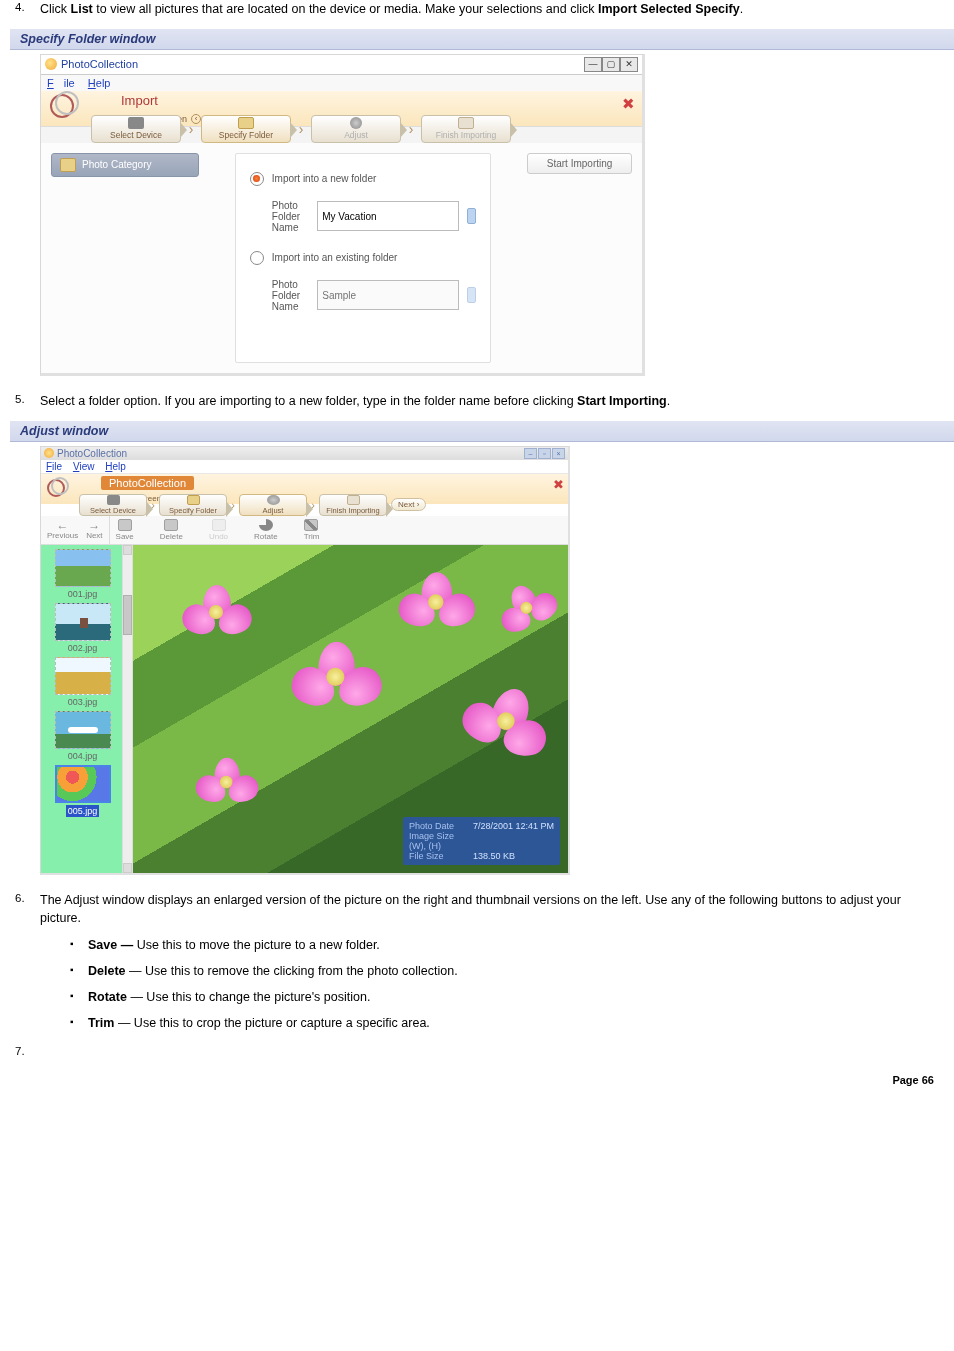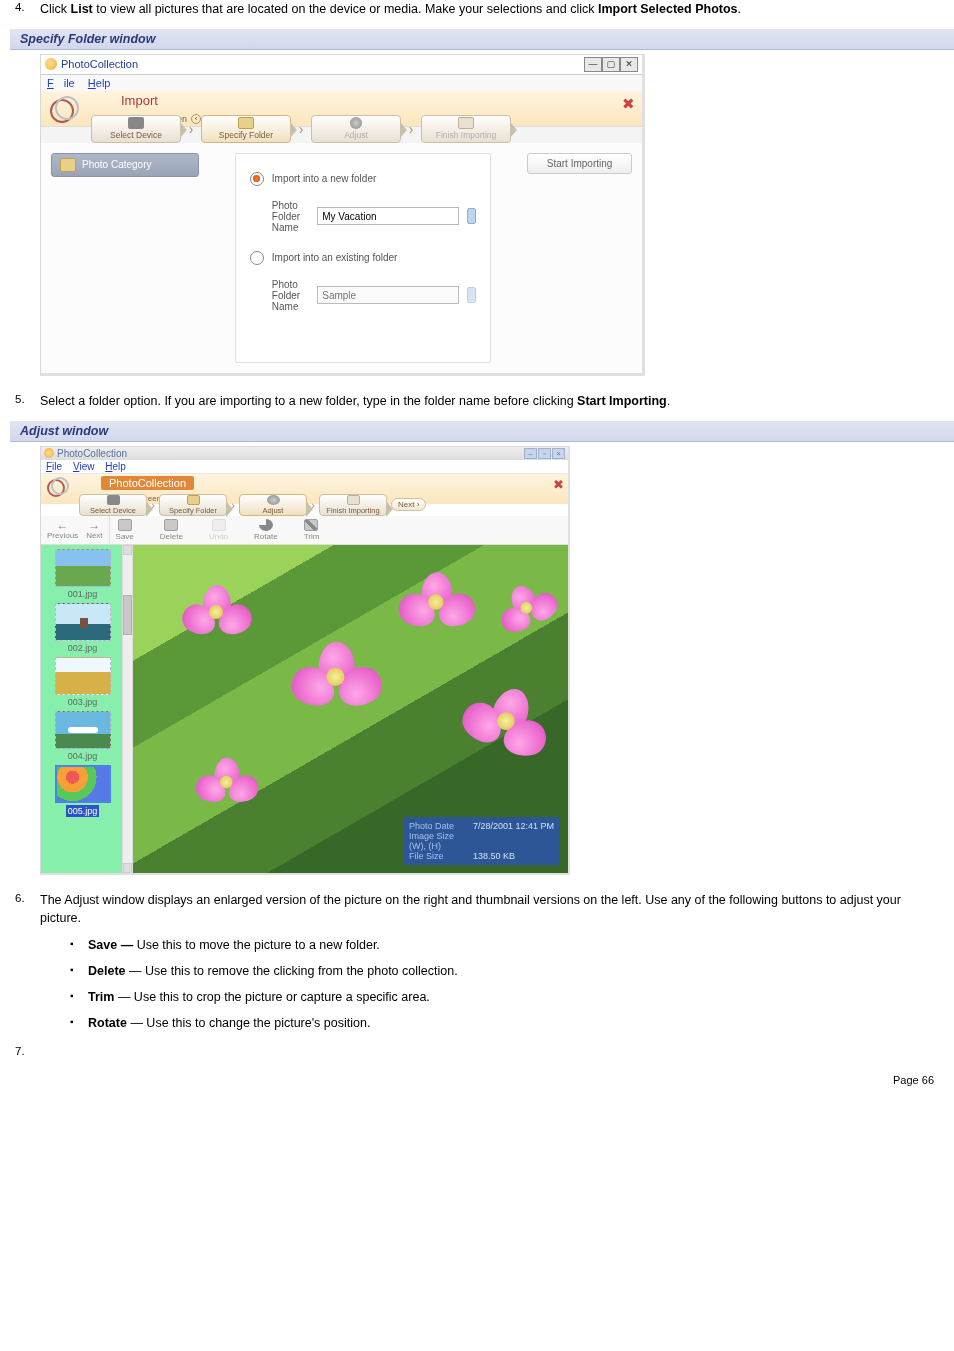--- a/index.html
+++ b/index.html
@@ -23,39 +23,39 @@
     color: #2a3a7a;
     font-weight: bold;
     font-style: italic;
     padding: 3px 10px;
     margin: 8px 0 4px 10px;
     border-bottom: 1px solid #b0b8d8;
   }
   ul.sub { list-style: none; margin: 10px 0 0 30px; padding: 0; }
   ul.sub li { margin-bottom: 12px; position: relative; padding-left: 18px; }
   ul.sub li::before { content: "▪"; position: absolute; left: 0; top: 0; font-size: 10px; }
-  .page-footer { text-align: right; font-weight: normal; font-size: 11px; padding: 30px 20px 15px 0; }
+  .page-footer { text-align: right; font-weight: bold; font-size: 11px; padding: 30px 20px 15px 0; }
 
   
   .shot1 {
     width: 605px; margin-left: 40px; margin-bottom: 16px;
     border: 1px solid #d8d8d8;
     border-right: 3px solid #e0e0e0; border-bottom: 3px solid #e0e0e0;
     background: #f4f4f4;
     font-size: 11px;
   }
   .tbar { display: flex; align-items: center; background: #fff; padding: 2px 4px; border-bottom: 1px solid #ccc; }
   .tbar .ticon { width: 12px; height: 12px; background: radial-gradient(circle at 40% 40%, #ffe28a, #f2a838); border-radius: 50%; margin-right: 4px; }
   .tbar .ttitle { color: #2040a0; font-size: 11px; flex: 1; }
   .win-btns { display: flex; gap: 0; }
   .win-btn { width: 18px; height: 15px; border: 1px solid #888; background: #e8e8e8; display: flex; align-items: center; justify-content: center; font-size: 9px; color: #333; }
   .menubar { color: #2040c0; font-size: 11px; padding: 2px 6px; background: #f8f8f8; }
   .menubar span { margin-right: 10px; }
   .menubar span u { text-decoration: underline; }
-  .banner { position: relative; height: 36px; background: linear-gradient(#fff4e0, #fbe6bc); border-bottom: 1px solid #ddd; display: flex; align-items: flex-end; }
+  .banner { position: relative; height: 36px; background: linear-gradient(#fff4e0, #fbe6bc); border-bottom: 1px solid #ddd; display: flex; align-items: flex-start; }
   .banner .logo { width: 34px; height: 30px; margin: 0 6px; position: relative; }
   .banner .logo .ring { width: 24px; height: 24px; border: 2px solid #b05a5a; border-radius: 50%; position: absolute; top: 3px; left: 3px; }
   .banner .logo .ring2 { width: 24px; height: 24px; border: 2px solid #c0c0c0; border-radius: 50%; position: absolute; top: 0; left: 8px; }
   .banner .import-title { color: #b03838; font-size: 13px; position: absolute; top: 2px; left: 80px; }
   .banner .nav { position: absolute; bottom: 2px; left: 80px; color: #7a5a3a; font-size: 9px; display: flex; align-items: center; gap: 4px; }
   .banner .nav .ico { width: 10px; height: 10px; display: inline-block; }
   .banner .close-red { position: absolute; right: 4px; top: 4px; width: 16px; height: 16px; color: #d04040; font-size: 15px; }
   .stepbar { display: flex; align-items: center; padding: 0 50px; margin-top: -12px; position: relative; z-index: 2; }
   .step { flex: 0 0 auto; width: 90px; text-align: center; }
   .step .chev { background: linear-gradient(#fff, #e8e0d0); border: 1px solid #c8c0a8; border-radius: 4px; height: 28px; display: flex; flex-direction: column; align-items: center; justify-content: center; position: relative; }
@@ -72,21 +72,21 @@
   .subbar { font-size: 10px; color: #888; padding: 6px 8px 4px 8px; border-bottom: 1px solid #ddd; background: #f8f8f8; margin-top: 6px; }
   .shot1-body { display: flex; padding: 10px; background: #fcfcfc; min-height: 230px; gap: 26px; }
   .leftcol { width: 155px; }
   .catbtn { display: flex; align-items: center; gap: 4px; background: linear-gradient(#b0b8c8, #98a4b8); color: #fff; font-size: 10px; padding: 4px 8px; border-radius: 3px; border: 1px solid #8894a8; position: relative; }
   .catbtn::before { content: ""; width: 14px; height: 12px; background: #e8d088; border: 1px solid #c0a050; border-radius: 2px; margin-right: 2px; }
   .midcol { flex: 1; border: 1px solid #e0e0e0; border-radius: 2px; padding: 18px 14px; background: #fff; margin: 0 10px; }
   .radio-row { display: flex; align-items: center; margin-bottom: 14px; font-size: 10px; color: #555; }
   .radio { width: 14px; height: 14px; border: 1px solid #888; border-radius: 50%; margin-right: 8px; display: flex; align-items: center; justify-content: center; }
   .radio.sel::after { content: ""; width: 7px; height: 7px; background: radial-gradient(#ff8040,#d04000); border-radius: 50%; }
   .fld-row { display: flex; align-items: center; gap: 8px; margin: 0 0 18px 22px; font-size: 10px; color: #555; }
-  .fld-row input { flex: 1; border: 1px solid #bbb; padding: 2px 4px; font-size: 10px; height: 18px; }
+  .fld-row input { flex: 1; border: 1px solid #bbb; padding: 2px 4px; font-size: 10px; height: 30px; }
   .folder-btn { width: 18px; height: 16px; background: #bcd4f0; border: 1px solid #90b0d8; border-radius: 2px; }
   .rightcol { width: 110px; }
   .start-btn { border: 1px solid #ccc; background: linear-gradient(#fff,#eee); padding: 4px 6px; font-size: 10px; color: #666; text-align: center; border-radius: 3px; }
 
   
   .shot2 {
     width: 530px; margin-left: 40px; margin-bottom: 16px;
     border: 1px solid #d8d8d8;
     border-right: 2px solid #e0e0e0; border-bottom: 2px solid #e0e0e0;
     background: #fff; font-size: 10px;
@@ -154,21 +154,21 @@
 </style>
 </head>
 <body>
 
 <div class="page">
 
 <ol class="main">
   <li>
     <span class="num">4.</span>
     <span class="txt">
-      <span>Click </span><span class="bold">List</span><span> to view all pictures that are located on the device or media. Make your selections and click </span><span class="bold">Import Selected Photos</span><span>.</span>
+      <span>Click </span><span class="bold">List</span><span> to view all pictures that are located on the device or media. Make your selections and click </span><span class="bold">Import Selected Specify</span><span>.</span>
     </span>
   </li>
 </ol>
 
 <div class="section-banner">Specify Folder window</div>
 
 <div class="shot1">
   <div class="tbar">
     <div class="ticon"></div>
     <div class="ttitle">PhotoCollection</div>
@@ -445,22 +445,22 @@
   </div>
 </div>
 
 <ol class="main">
   <li>
     <span class="num">6.</span>
     <span class="txt">The Adjust window displays an enlarged version of the picture on the right and thumbnail versions on the left. Use any of the following buttons to adjust your picture.</span>
     <ul class="sub">
       <li><span class="bold">Save —</span><span> Use this to move the picture to a new folder.</span></li>
       <li><span class="bold">Delete</span><span> — Use this to remove the clicking from the photo collection.</span></li>
+      <li><span class="bold">Rotate</span><span> — Use this to change the picture's position.</span></li>
       <li><span class="bold">Trim</span><span> — Use this to crop the picture or capture a specific area.</span></li>
-      <li><span class="bold">Rotate</span><span> — Use this to change the picture's position.</span></li>
     </ul>
   </li>
   <li style="margin-top:14px">
     <span class="num">7.</span>
   </li>
 </ol>
 
 <div class="page-footer">Page 66</div>
 
 </div>

